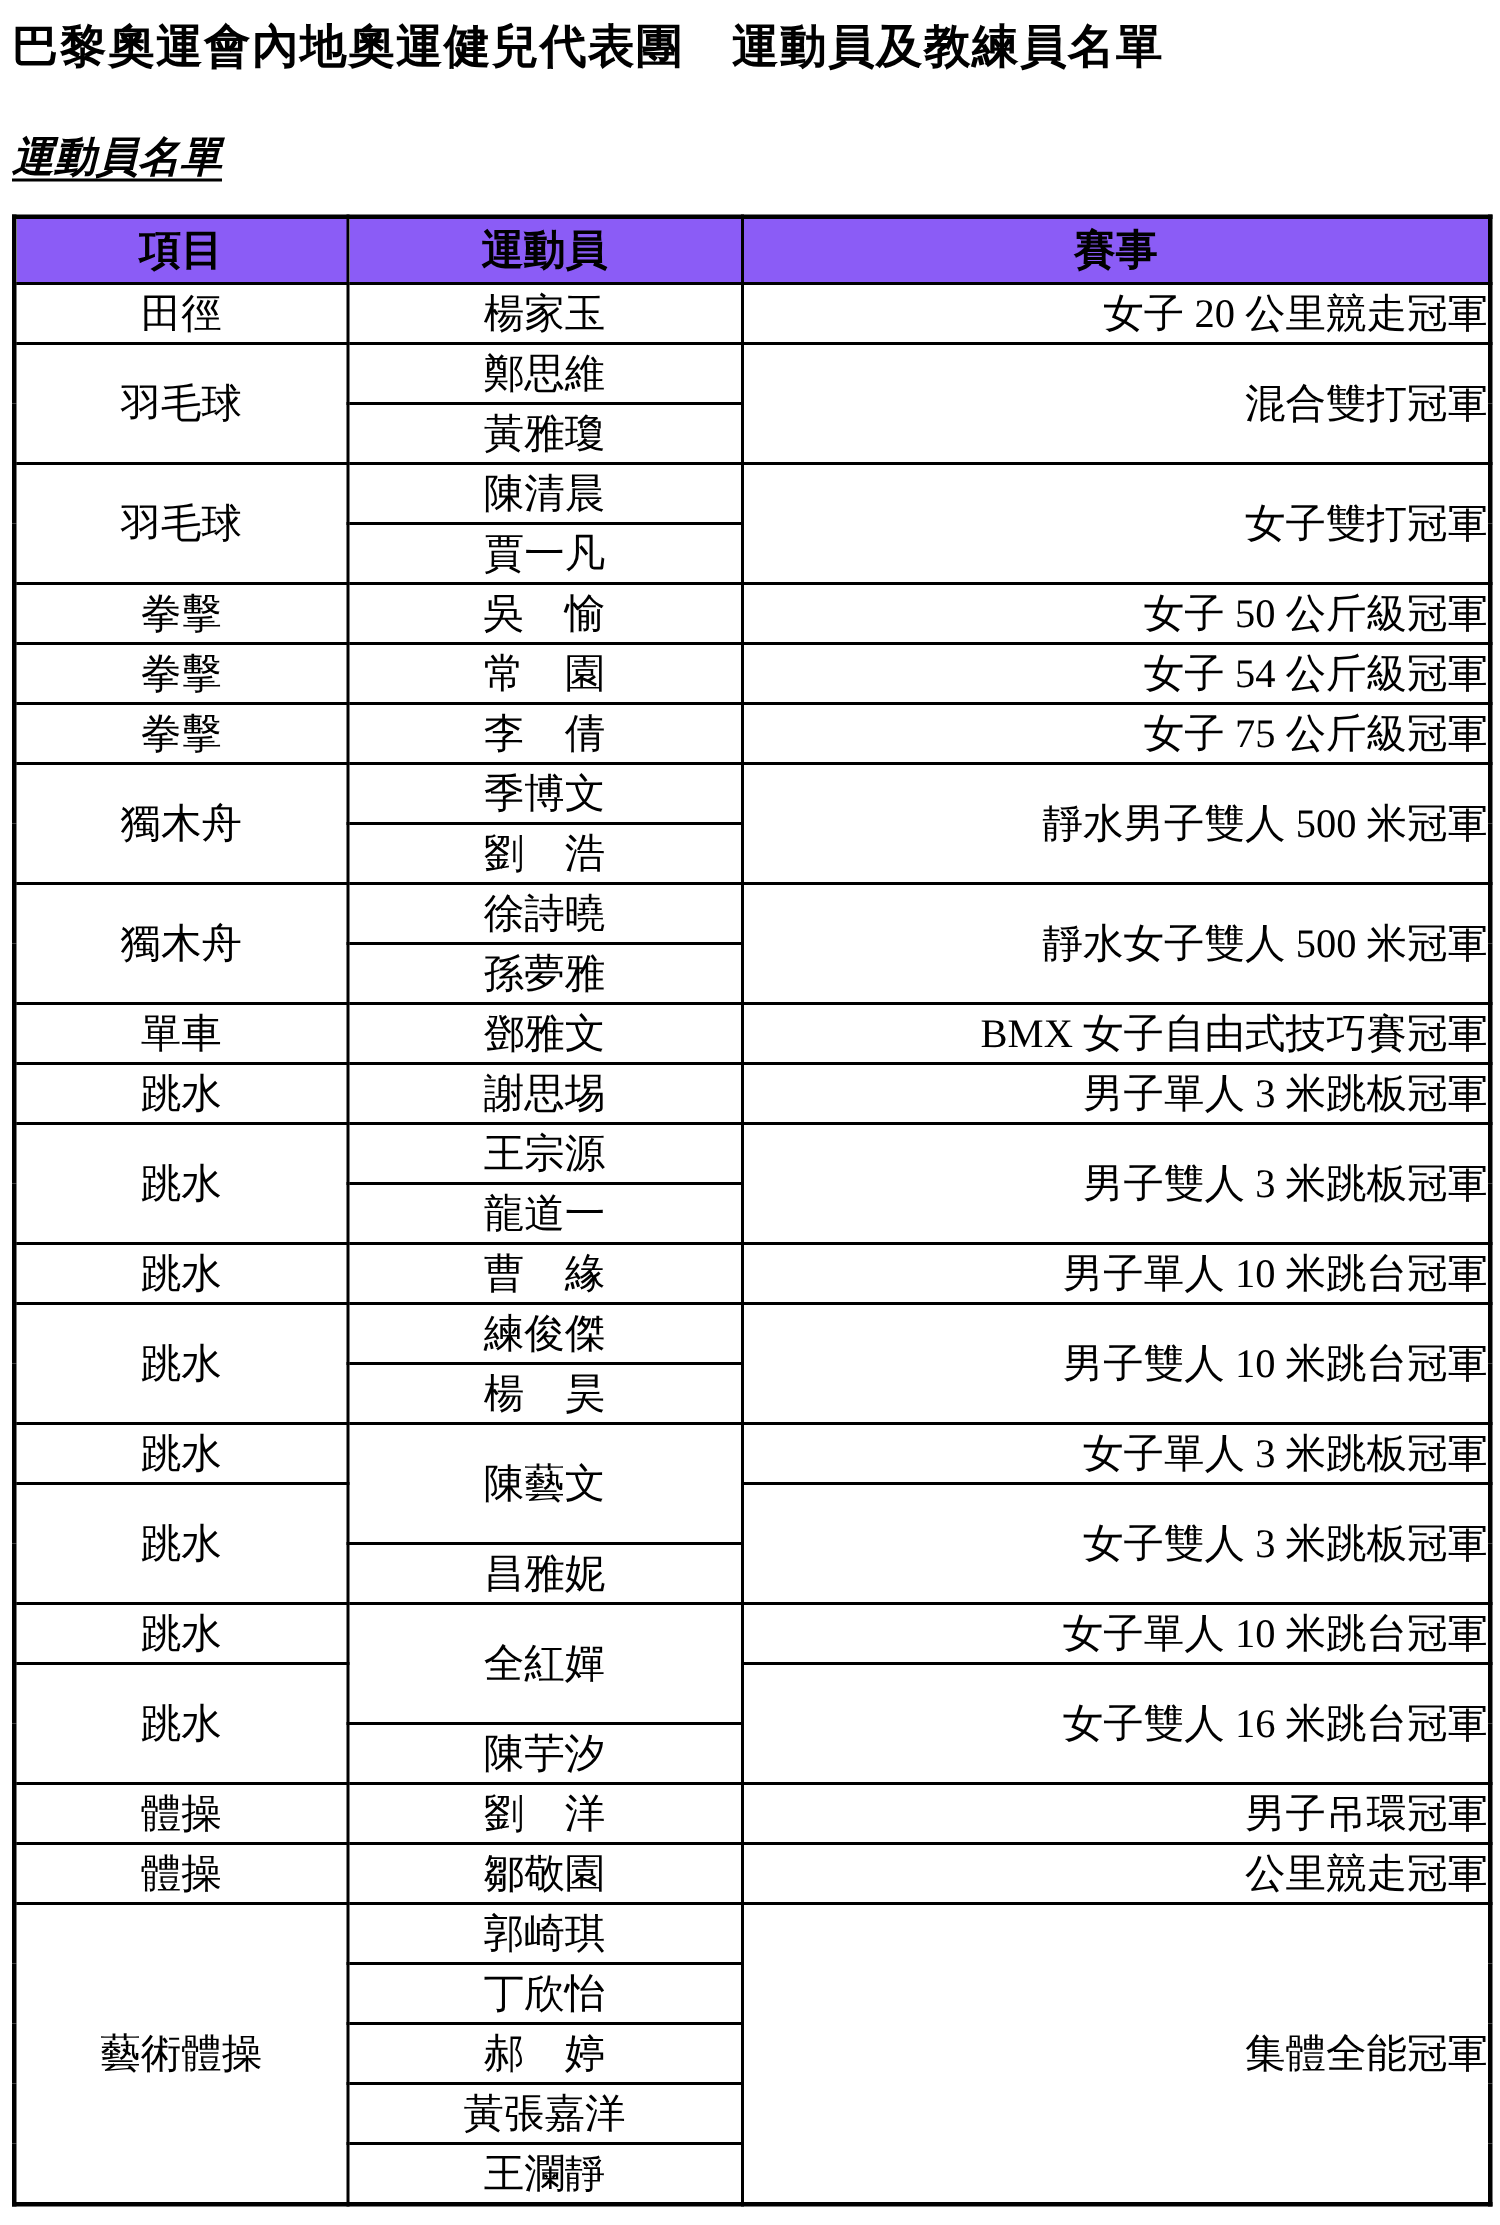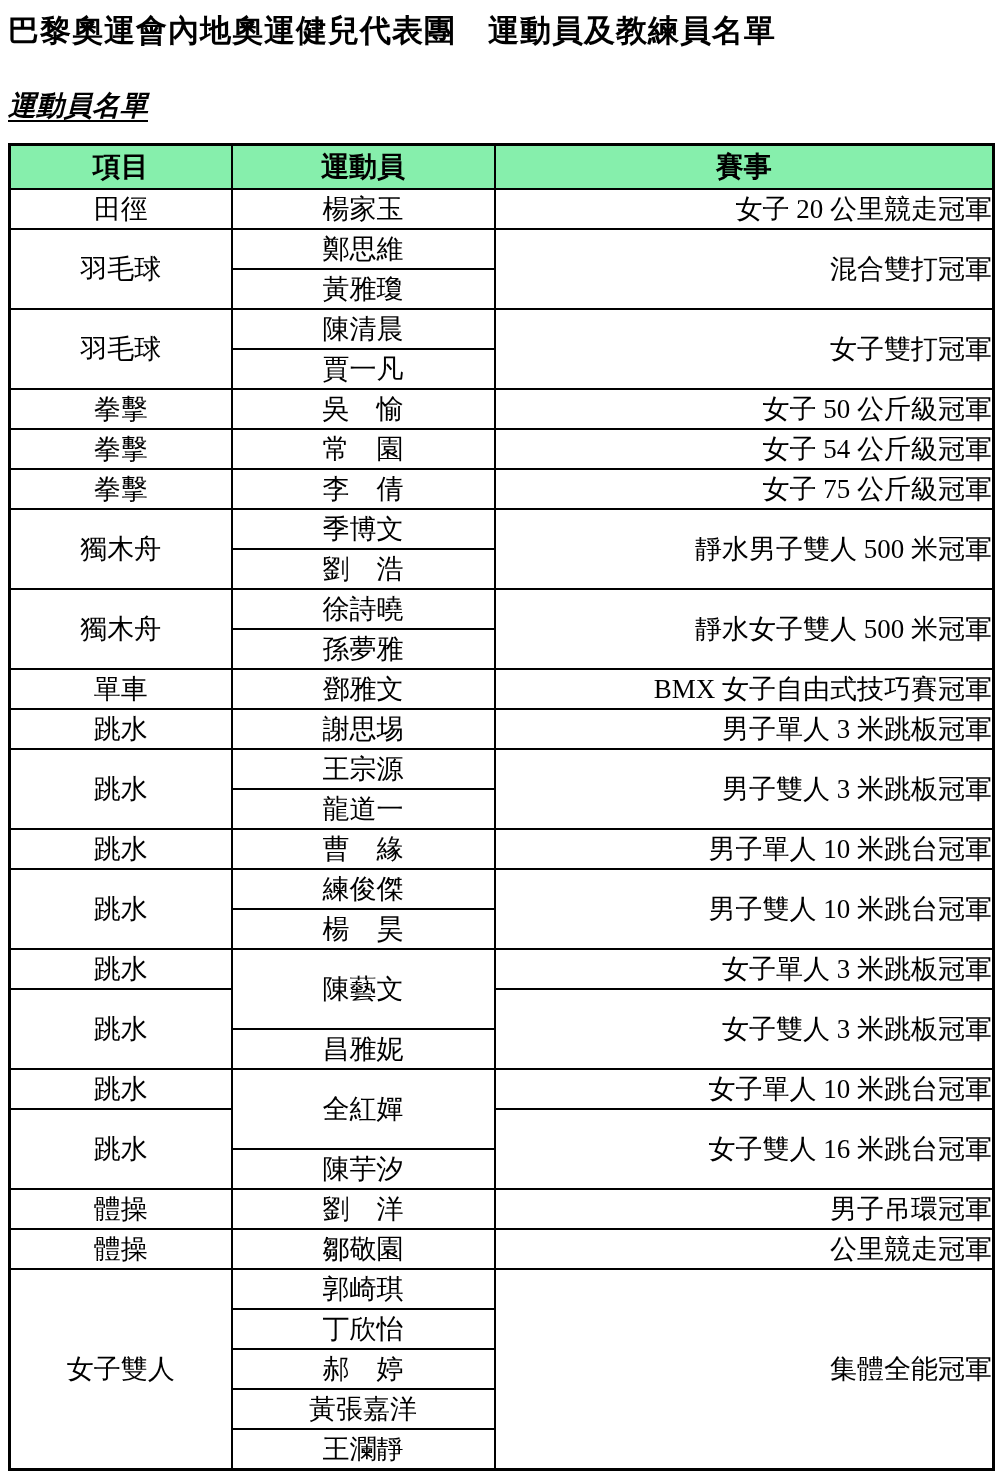--- a/index.html
+++ b/index.html
@@ -52,21 +52,21 @@
   table.roster td {
     border: 2px solid #000000;
     padding: 0;
     vertical-align: middle;
     overflow: hidden;
     white-space: nowrap;
   }
   table.roster thead tr { height: 45px; }
   table.roster tbody tr { height: 40px; }
   table.roster th {
-    background: #86efac;
+    background: #8b5cf6;
     font-size: 28px;
     font-weight: bold;
     text-align: center;
   }
   table.roster td {
     font-size: 27px;
     text-align: center;
     line-height: 1.15;
   }
   table.roster td.event {
@@ -209,21 +209,21 @@
           <td class="sport">體操</td>
           <td class="athlete">劉　洋</td>
           <td class="event">男子吊環冠軍</td>
         </tr>
         <tr>
           <td class="sport">體操</td>
           <td class="athlete">鄒敬園</td>
           <td class="event">公里競走冠軍</td>
         </tr>
         <tr>
-          <td class="sport" rowspan="5">女子雙人</td>
+          <td class="sport" rowspan="5">藝術體操</td>
           <td class="athlete">郭崎琪</td>
           <td class="event" rowspan="5">集體全能冠軍</td>
         </tr>
         <tr>
           <td class="athlete">丁欣怡</td>
         </tr>
         <tr>
           <td class="athlete">郝　婷</td>
         </tr>
         <tr>

